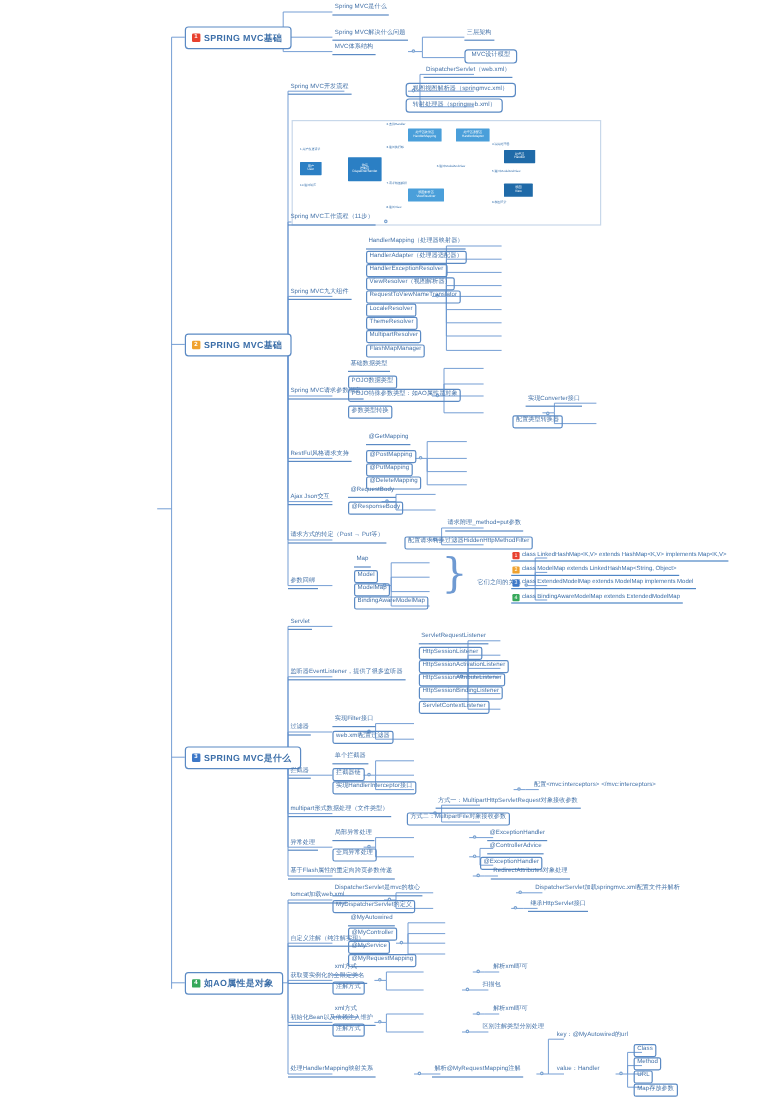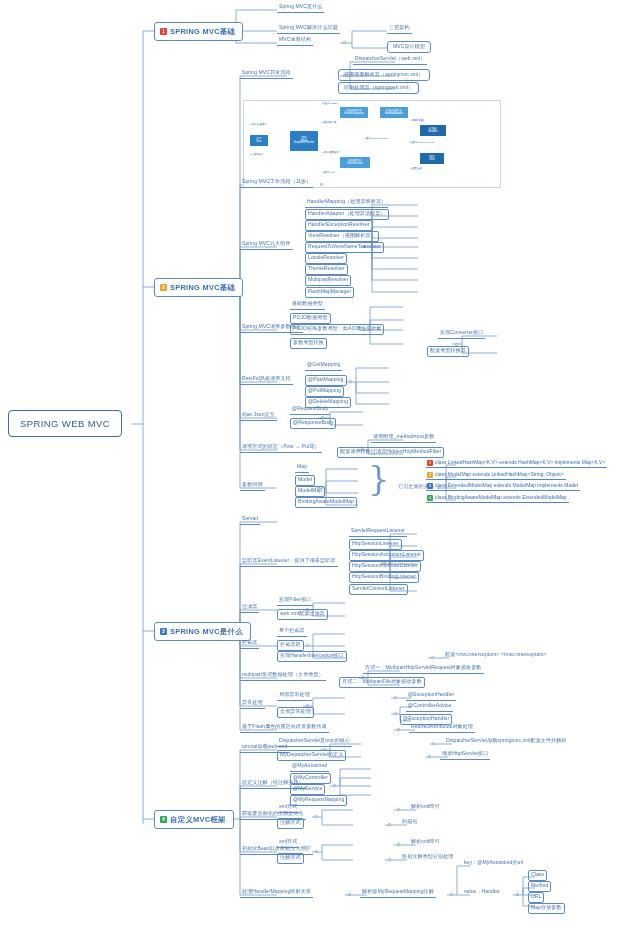--- a/index.html
+++ b/index.html
@@ -256,37 +256,36 @@
       <path d="M345,895 L355,895 L367,895"></path>
       <path d="M447,895 L457,895 L457,866 L470,866"></path>
       <path d="M457,895 L470,895"></path>
       <path d="M513,895 L523,895 L523,877 L535,877"></path>
       <path d="M523,895 L523,888 L535,888"></path>
       <path d="M523,895 L535,895"></path>
       <path d="M523,895 L523,906 L535,906"></path>
     </g>
   </svg>
 
-  <div class="root" style="left:8px; top:410px;">SPRING WEB MVC</div>
 
   <div class="branch" style="left:154px; top:22px;">
     <span class="badge b1">1</span>
     <span>SPRING MVC基础</span>
   </div>
   <div class="branch" style="left:154px; top:278px;">
     <span class="badge b2">2</span>
     <span>SPRING MVC基础</span>
   </div>
   <div class="branch" style="left:154px; top:622px;">
     <span class="badge b3">3</span>
     <span>SPRING MVC是什么</span>
   </div>
   <div class="branch" style="left:154px; top:810px;">
     <span class="badge b4">4</span>
-    <span>自定义MVC框架</span>
+    <span>如AO属性是对象</span>
   </div>
 
   <div class="node" style="left:277px; top:3px;">Spring MVC是什么</div>
   <div class="node" style="left:277px; top:24px;">Spring MVC解决什么问题</div>
   <div class="node" style="left:277px; top:36px;">MVC体系结构</div>
   <div class="dot" style="left:343px; top:41px;"></div>
   <div class="node" style="left:387px; top:24px;">三层架构</div>
   <div class="node" style="left:387px; top:41px; border:1.1px solid #5b8ac4; border-radius:3px; padding:2px 5px;">MVC设计模型</div>
 
   <div class="node" style="left:240px; top:69px;">Spring MVC开发流程</div>

